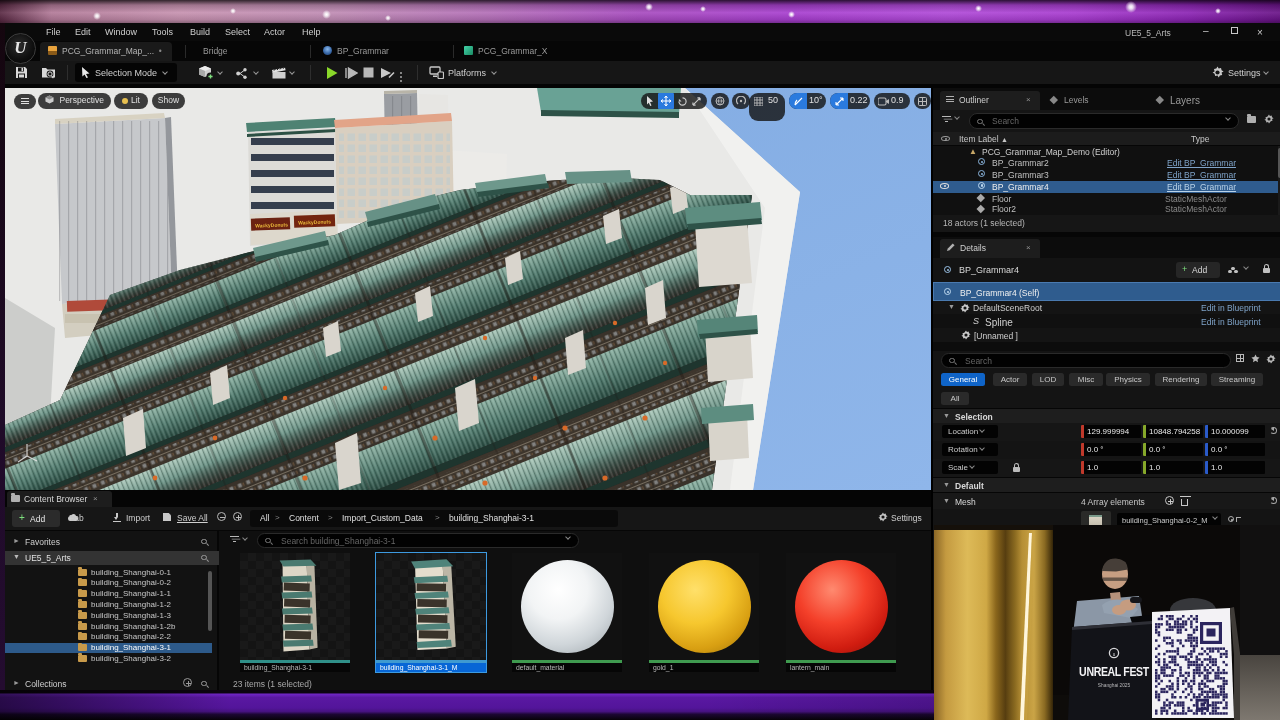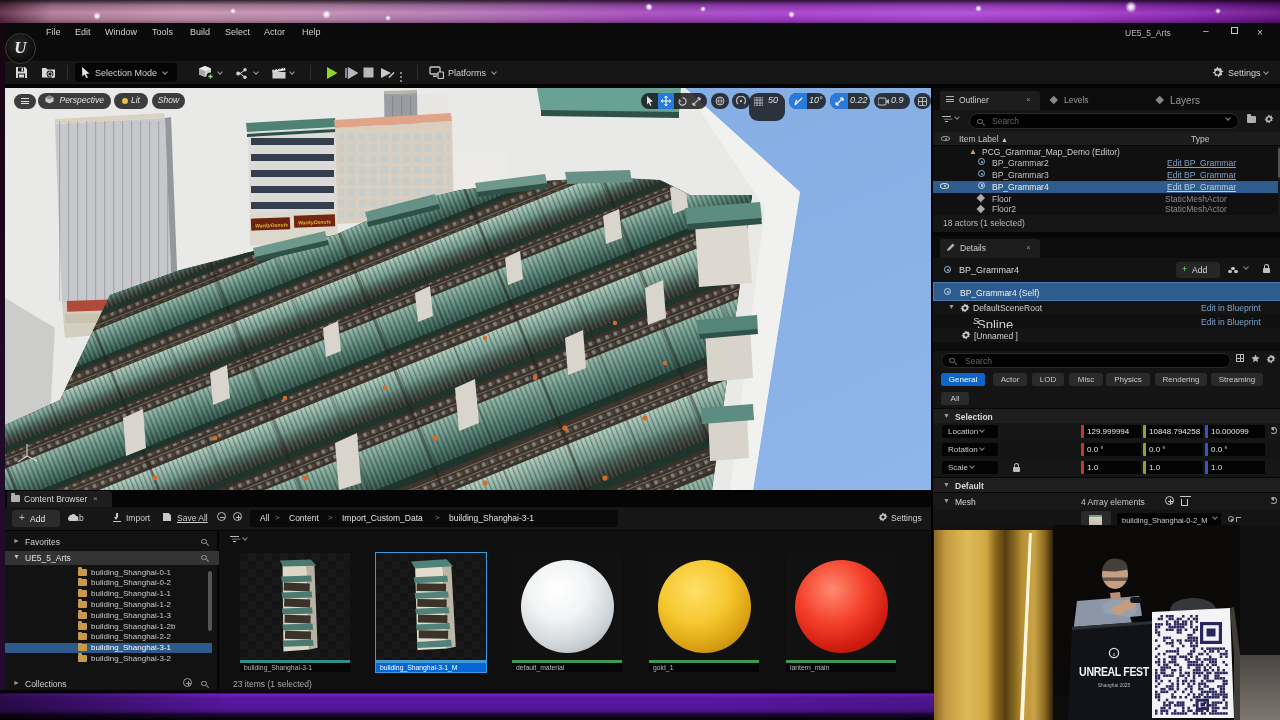--- a/index.html
+++ b/index.html
@@ -30,21 +30,21 @@
   #uelogo span { position:absolute; left:50%; top:50%; transform:translate(-50%,-54%); color:#e8e8e8; font-size:17px; font-family:"Liberation Serif",serif; font-style:italic; font-weight:bold;}
   
   #tabbar { left:0; top:18px; width:1275px; height:20px; background:#060606; }
   .tab { position:absolute; top:5px; height:15px; color:#b4b4b4; font-size:8.5px; }
   .tabico { display:inline-block; width:9px; height:9px; margin-right:5px; vertical-align:-1px; }
   
   #toolbar { left:0; top:38px; width:1275px; height:27px; background:#161616; border-bottom:4px solid #040404; }
   .tbtxt { position:absolute; color:#d0d0d0; font-size:9px; top:7px; }
   .vsep { position:absolute; top:4px; width:1px; height:15px; background:#2e2e2e; }
   
-  #viewport { left:0; top:65px; width:926px; height:402px; background:#be185d; overflow:hidden;font-style:italic; }
+  #viewport { left:0; top:65px; width:926px; height:402px; background:#be185d; overflow:hidden; }
   #rightpanel { left:926px; top:65px; width:349px; height:602px; background:#121212; border-left:2px solid #000; }
   #cbrowser { left:0; top:467px; width:926px; height:200px; background:#0f0f0f; }
   
   #video { left:934px; top:525px; width:346px; height:195px; background:#0b0908; z-index:50; }
   .pill { position:absolute; background:rgba(22,22,22,.82); border-radius:9px; color:#e0e0e0; font-size:9px; line-height:15px; text-align:center; }
   .cat { position:absolute; top:2px; height:13px; background:#2a2a2a; border-radius:2.5px; text-align:center; color:#c8c8c8; font-size:8px; line-height:13px; }
   .vbox { position:absolute; top:2px; width:60px; height:13px; background:#030303; border-radius:1px; overflow:hidden; }
   .vbox i { position:absolute; left:0; top:0; width:2.5px; height:13px; }
   .vbox span { position:absolute; left:6px; top:2px; color:#e8e8e8; font-size:8px; font-style:normal; }
   .frow { position:absolute; left:0; width:207px; height:10.8px; }
@@ -140,20 +140,30 @@
     <span class="menuitem" style="left:297px">Help</span>
     <span id="winttl">UE5_5_Arts</span>
     <span class="winbtn" style="left:1198px; top:2px;">–</span>
     <span class="winbtn" style="left:1226px; font-size:8px;"><i class="maxi"></i></span>
     <span class="winbtn" style="left:1252px;">×</span>
   </div>
   <div class="abs" id="uelogo">
       <span>U</span>
     </div>
 
+  <div class="abs" id="tabbar">
+    <div class="abs" style="left:35px;top:1px;width:132px;height:19px;background:#1a1a1a;border-radius:4px 4px 0 0;"></div>
+    <span class="tab" style="left:43px;"><span class="tabico" style="background:linear-gradient(180deg,#e8a33d 60%,#8a5a18 60%);border-radius:1px;"></span>PCG_Grammar_Map_...&nbsp;&nbsp;<span style="color:#888;">•</span></span>
+    <div class="abs" style="left:180px;top:4px;width:1px;height:13px;background:#2a2a2a;"></div>
+    <div class="abs" style="left:305px;top:4px;width:1px;height:13px;background:#2a2a2a;"></div>
+    <div class="abs" style="left:448px;top:4px;width:1px;height:13px;background:#2a2a2a;"></div>
+    <span class="tab" style="left:198px; color:#9a9a9a;">Bridge</span>
+    <span class="tab" style="left:318px;"><span class="tabico" style="background:radial-gradient(circle at 50% 35%,#8ab8ea 0%,#3a6aaa 55%,#1a3a6a 100%);border-radius:50%;"></span><span style="color:#9a9a9a;">BP_Grammar</span></span>
+    <span class="tab" style="left:459px;"><span class="tabico" style="background:linear-gradient(135deg,#44d4aa 0%,#1a8a62 100%);border-radius:1px;"></span><span style="color:#9a9a9a;">PCG_Grammar_X</span></span>
+  </div>
 
   <div class="abs" id="toolbar">
 
     <svg class="abs" style="left:10px;top:5px;" width="13" height="13" viewBox="0 0 13 13">
         <path d="M1 1 h9 l2 2 v9 h-11 z" fill="#d8d8d8"></path>
         <rect x="3" y="1.5" width="6" height="4" fill="#161616"></rect>
         <rect x="6.5" y="2" width="1.6" height="3" fill="#d8d8d8"></rect>
         <rect x="3" y="7.5" width="7" height="4.5" fill="#161616"></rect>
         <rect x="4" y="8.5" width="5" height="3" fill="#d8d8d8"></rect>
       </svg>
@@ -613,21 +623,21 @@
       <span class="abs" style="left:15px;top:2px;color:#999;font-size:7px;">▼</span>
       <span class="abs" style="left:27px;top:2px;color:#c8c8c8;font-size:8px;"><svg width="10" height="10" viewBox="0 0 12 12" style="vertical-align:-1px;">
             <path fill="currentColor" d="M6 .5l1.1 1.8 2.1-.5.5 2.1 1.8 1.1-1.8 1.1.5 2.1-2.1.5L6 11.5 4.9 9.7l-2.1.5-.5-2.1L.5 7l1.8-1.1-.5-2.1 2.1-.5z"></path>
             <circle cx="6" cy="6" r="1.9" fill="#151515"></circle>
           </svg></span>
       <span class="abs" style="left:40px;top:2px;color:#d0d0d0;font-size:8.5px;">DefaultSceneRoot</span>
       <span class="abs" style="left:268px;top:2px;color:#7fa3c8;font-size:8.5px;">Edit in Blueprint</span>
     </div>
     <div class="abs" style="left:0;top:226px;width:349px;height:14px;background:#101010;">
       <span class="abs" style="left:40px;top:2px;color:#cfcfcf;font-size:9px;font-style:italic;">S</span>
-      <span class="abs" style="left:44px;top:2.5px;color:#d0d0d0;font-size:13px;">Spline</span>
+      <span class="abs" style="left:52px;top:2.5px;color:#d0d0d0;font-size:10px;">Spline</span>
       <span class="abs" style="left:268px;top:2.5px;color:#7fa3c8;font-size:8.5px;">Edit in Blueprint</span>
     </div>
     <div class="abs" style="left:0;top:240px;width:349px;height:14px;background:#141414;">
       <span class="abs" style="left:28px;top:2px;color:#c8c8c8;font-size:8px;"><svg width="10" height="10" viewBox="0 0 12 12" style="vertical-align:-1px;">
             <path fill="currentColor" d="M6 .5l1.1 1.8 2.1-.5.5 2.1 1.8 1.1-1.8 1.1.5 2.1-2.1.5L6 11.5 4.9 9.7l-2.1.5-.5-2.1L.5 7l1.8-1.1-.5-2.1 2.1-.5z"></path>
             <circle cx="6" cy="6" r="1.9" fill="#151515"></circle>
           </svg></span>
       <span class="abs" style="left:41px;top:2.5px;color:#d0d0d0;font-size:8.5px;">[Unnamed ]</span>
     </div>
     <div class="abs" style="left:0;top:254px;width:349px;height:9px;background:#0c0c0c;"></div>
@@ -829,20 +839,25 @@
         <span class="abs" style="left:20px;top:1.5px;color:#d0d0d0;font-size:8.5px;">Collections</span>
         <span class="abs" style="left:178px;top:1px;color:#999;font-size:8.5px;"><i class="cplus"></i></span>
         <span class="abs" style="left:196px;top:1px;color:#999;font-size:8.5px;"><i class="mag"></i></span>
       </div>
     </div>
 
     <div class="abs" style="left:216px;top:41px;width:710px;height:159px;background:#0f0f0f;">
       <div class="abs" style="left:0;top:0;width:710px;height:20px;">
         <span class="abs" style="left:9px;top:4px;color:#b8b8b8;font-size:9px;"><i class="fbars"></i></span>
         <span class="abs" style="left:22px;top:5px;color:#888;font-size:7px;"><i class="cv"></i></span>
+        <div class="abs" style="left:36px;top:2px;width:322px;height:15px;background:#020202;border-radius:8px;border:1px solid #2a2a2a;">
+          <span style="position:absolute;left:7px;top:1px;color:#777;font-size:9px;"><i class="mag"></i></span>
+          <span style="position:absolute;left:23px;top:1.5px;color:#666;font-size:8.5px;">Search building_Shanghai-3-1</span>
+          <span style="position:absolute;right:8px;top:1px;color:#888;font-size:7px;"><i class="cv"></i></span>
+        </div>
       </div>
       <div class="abs" id="tiles" style="left:0;top:21px;width:710px;height:124px;">
 
         <div class="tile" style="left:19px;">
           <div class="timg chk">
             <svg width="110" height="107" viewBox="0 0 110 107">
               <g transform="translate(55,54) rotate(2)">
                 <polygon points="-14,-44 10,-46 16,42 -10,45" fill="#ddd6c6"></polygon>
                 <polygon points="10,-46 18,-42 24,40 16,42" fill="#b8b2a2"></polygon>
                 <g fill="#4a7a70">

